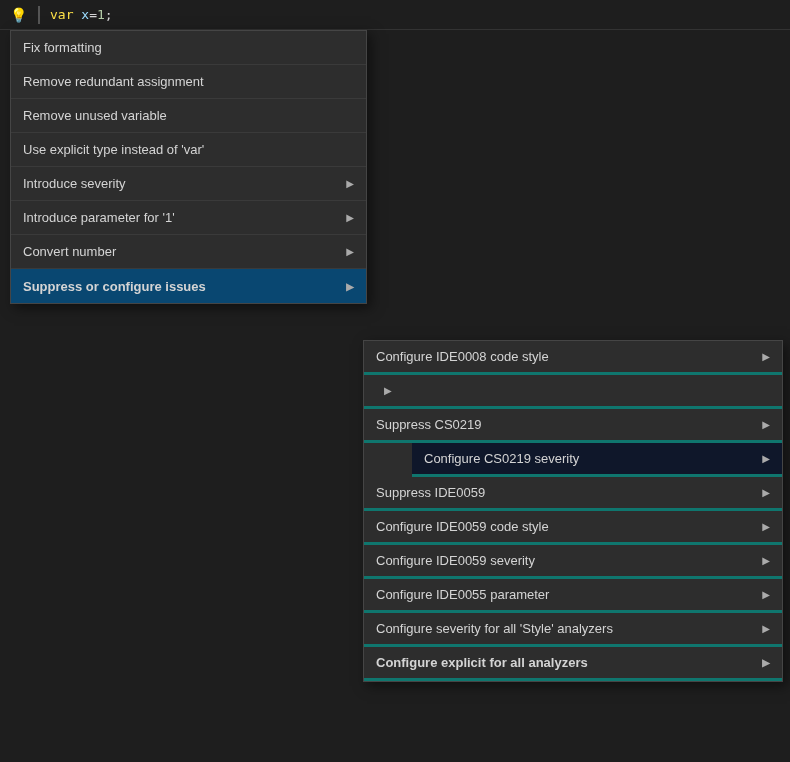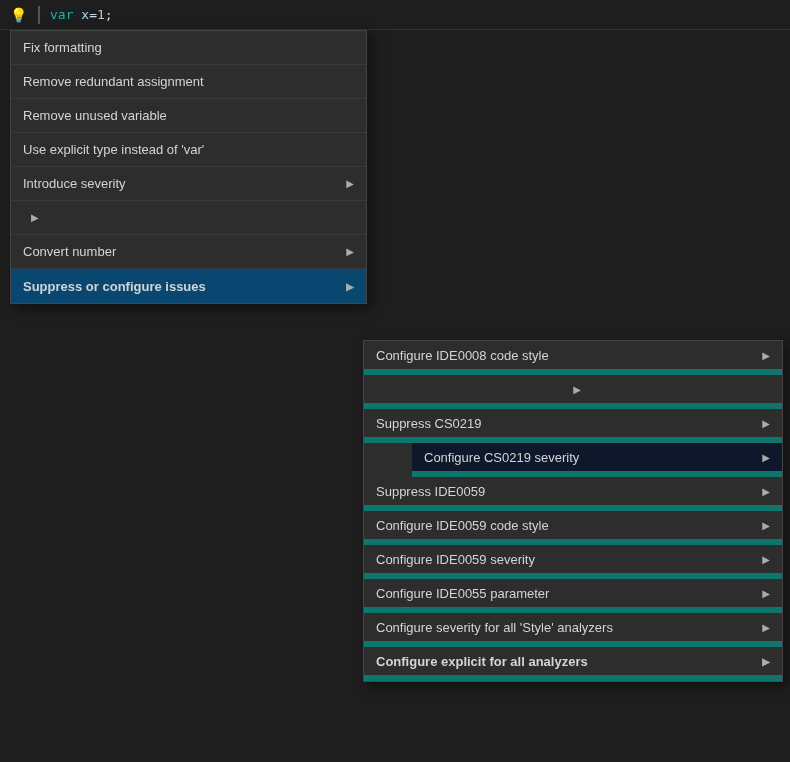--- a/index.html
+++ b/index.html
@@ -58,21 +58,21 @@
       margin: 0 6px;
     }
 
     .editor-code {
       color: #569cd6;
       font-family: 'Consolas', monospace;
       font-size: 13px;
       margin-left: 4px;
     }
 
-    .editor-code .kw { color: #14b8a6; }
+    .editor-code .kw { color: #fde047; }
     .editor-code .id { color: #9cdcfe; }
     .editor-code .op { color: #d4d4d4; }
     .editor-code .num { color: #b5cea8; }
 
     
     .main-menu {
       position: absolute;
       top: 30px;
       left: 10px;
       width: 357px;
@@ -118,22 +118,21 @@
       top: 340px;
       left: 363px;
       width: 420px;
       background: #2d2d2d;
       border: 1px solid #454545;
       box-shadow: 4px 4px 12px rgba(0,0,0,0.5);
       z-index: 101;
     }
 
     .sub-menu .menu-item {
-      border-bottom: 6px solid #0f766e;
-      justify-content: center;
+      border-bottom: 3px solid #0f766e;
     }
 
     .sub-menu .menu-item.active-sub {
       background: #0f172a;
       margin-left: 48px;
     }
   </style>
 </head>
 <body>
 
@@ -160,20 +159,21 @@
         <span class="item-label">Remove unused variable</span>
       </div>
       <div class="menu-item">
         <span class="item-label">Use explicit type instead of 'var'</span>
       </div>
       <div class="menu-item">
         <span class="item-label">Introduce severity</span>
         <span class="arrow">▶</span>
       </div>
       <div class="menu-item">
+        <span class="item-label">Introduce parameter for '1'</span>
         <span class="arrow">▶</span>
       </div>
       <div class="menu-item">
         <span class="item-label">Convert number</span>
         <span class="arrow">▶</span>
       </div>
       <div class="menu-item active">
         <span class="item-label">Suppress or configure issues</span>
         <span class="arrow">▶</span>
       </div>

